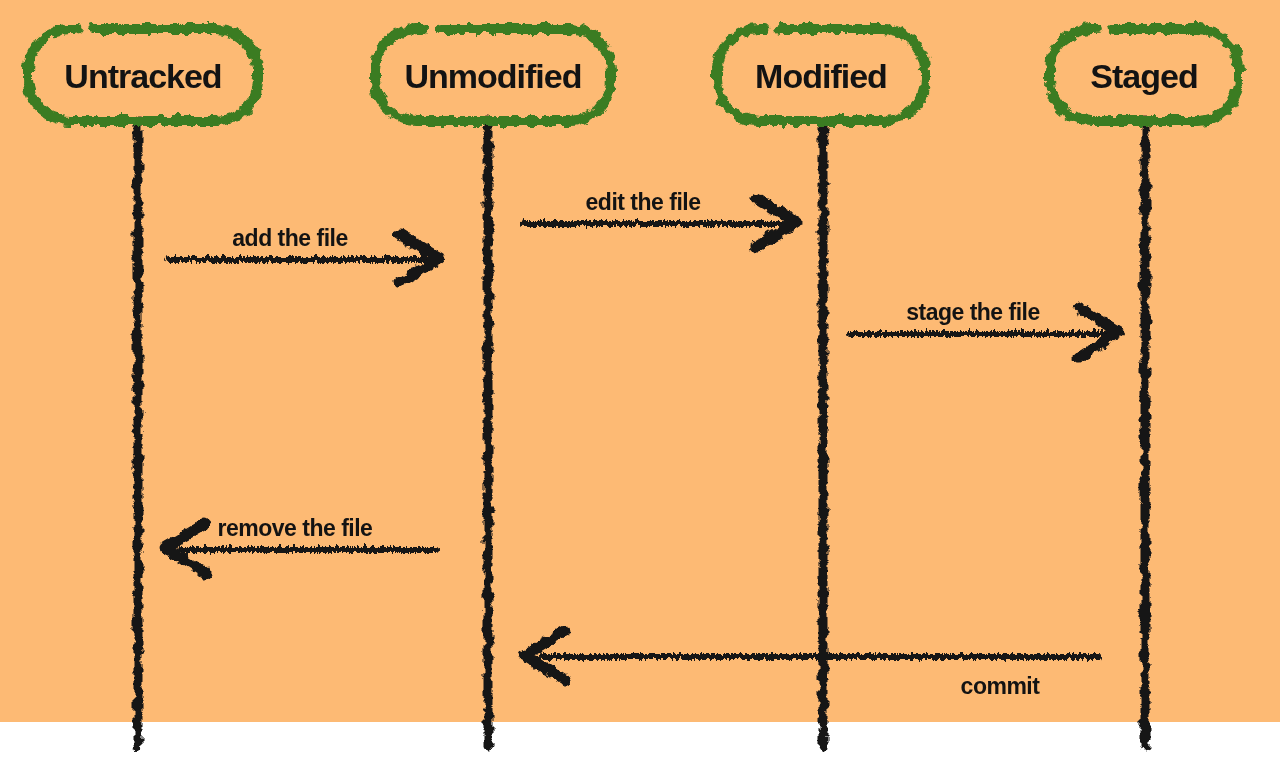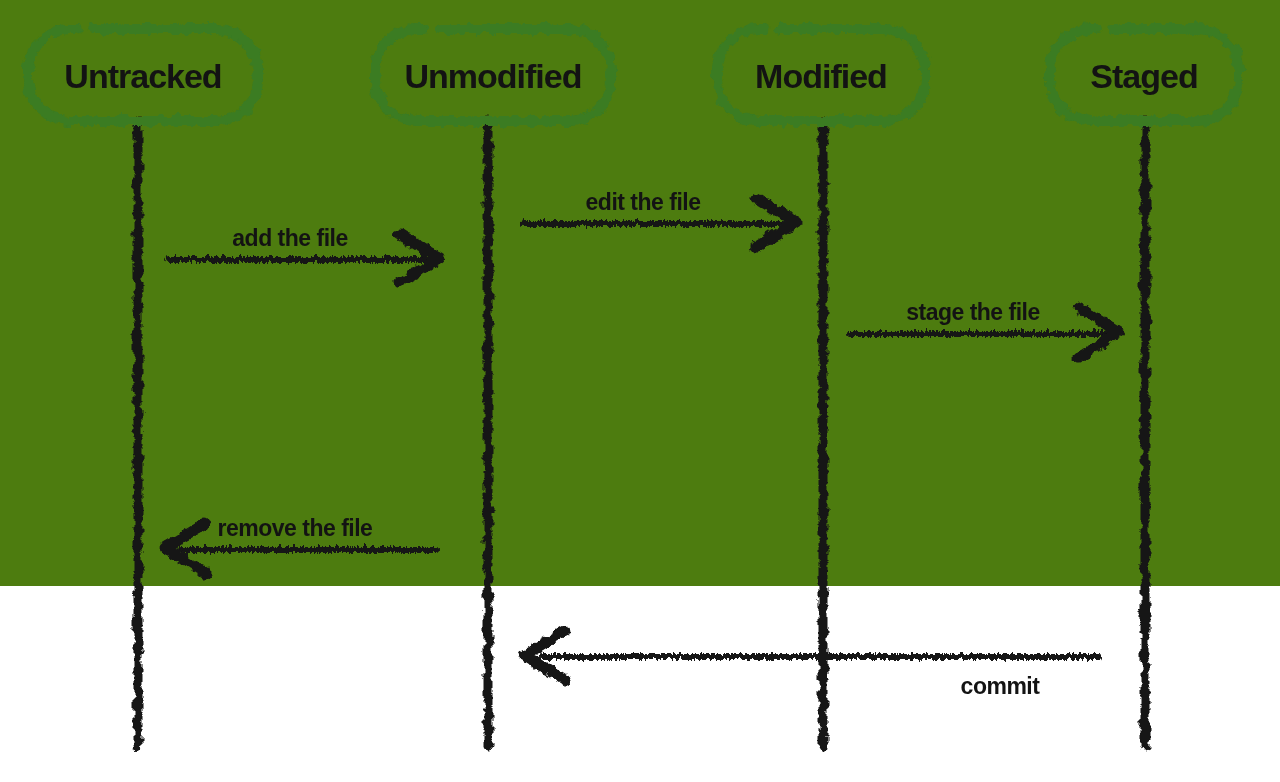--- a/index.html
+++ b/index.html
@@ -7,22 +7,22 @@
     padding: 0;
     background: #ffffff;
     width: 1280px;
     height: 782px;
     overflow: hidden;
     font-family: "Liberation Sans", sans-serif;
   }
   .stage {
     position: relative;
     width: 1280px;
-    height: 586px;
-    background: #4d7c0f;
+    height: 722px;
+    background: #fdba74;
     text-decoration: underline;
   }
   svg { display: block; }
 
   .actor-box {
     fill: none;
     stroke: #3a7b22;
     stroke-width: 10;
     stroke-linecap: round;
   }

